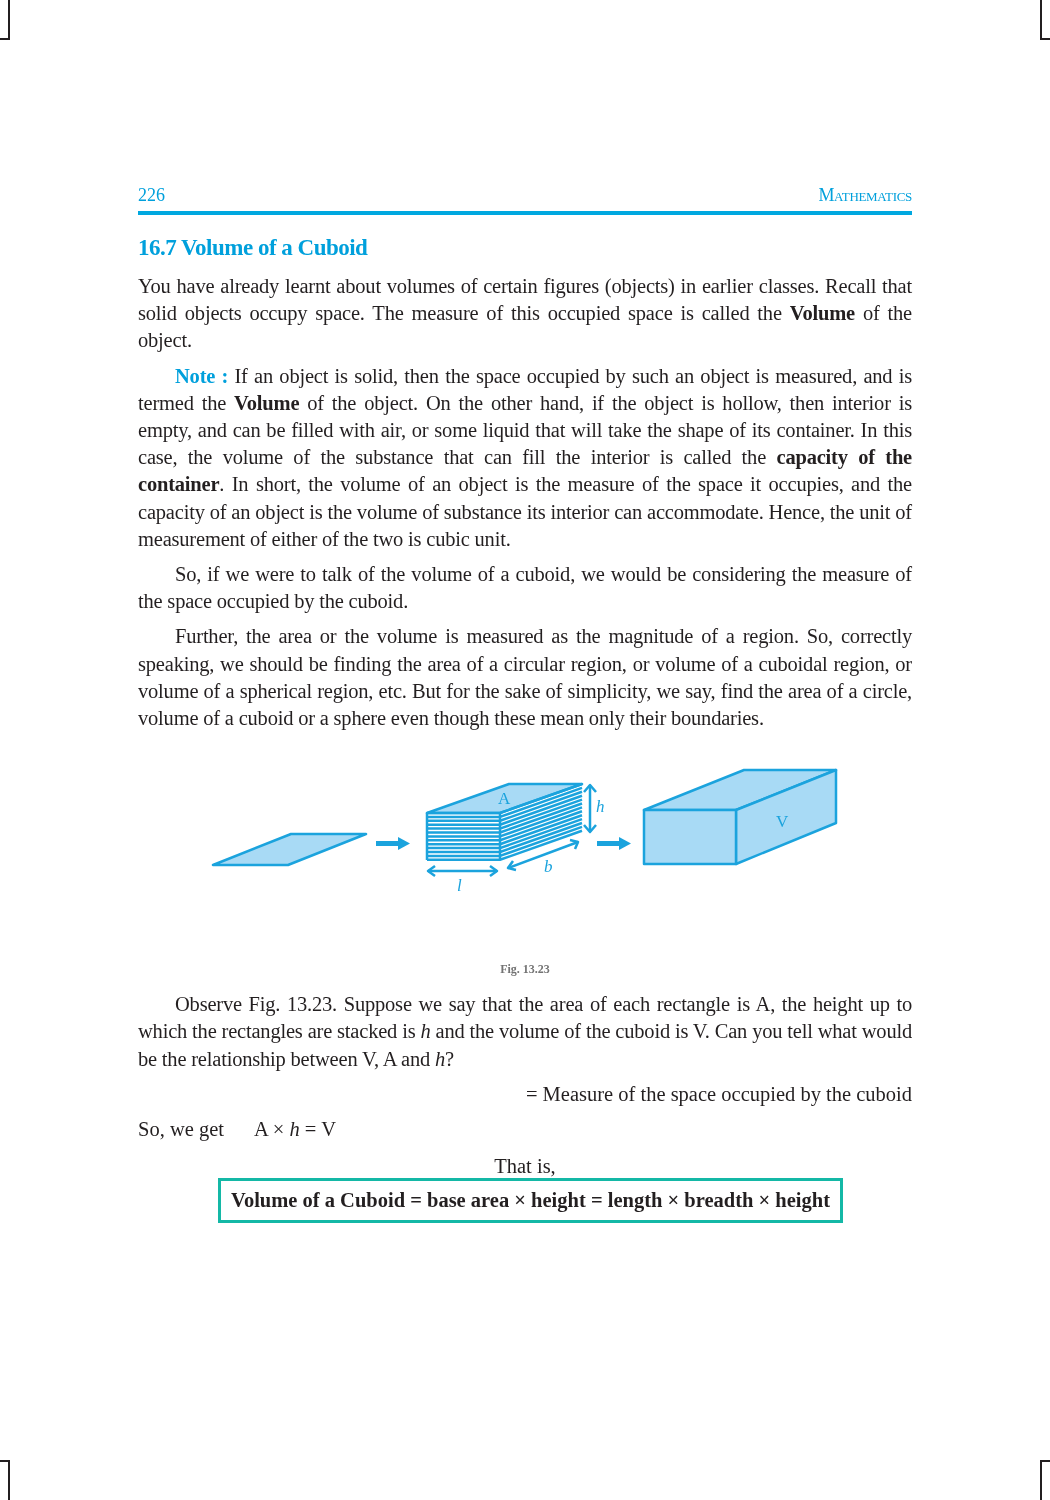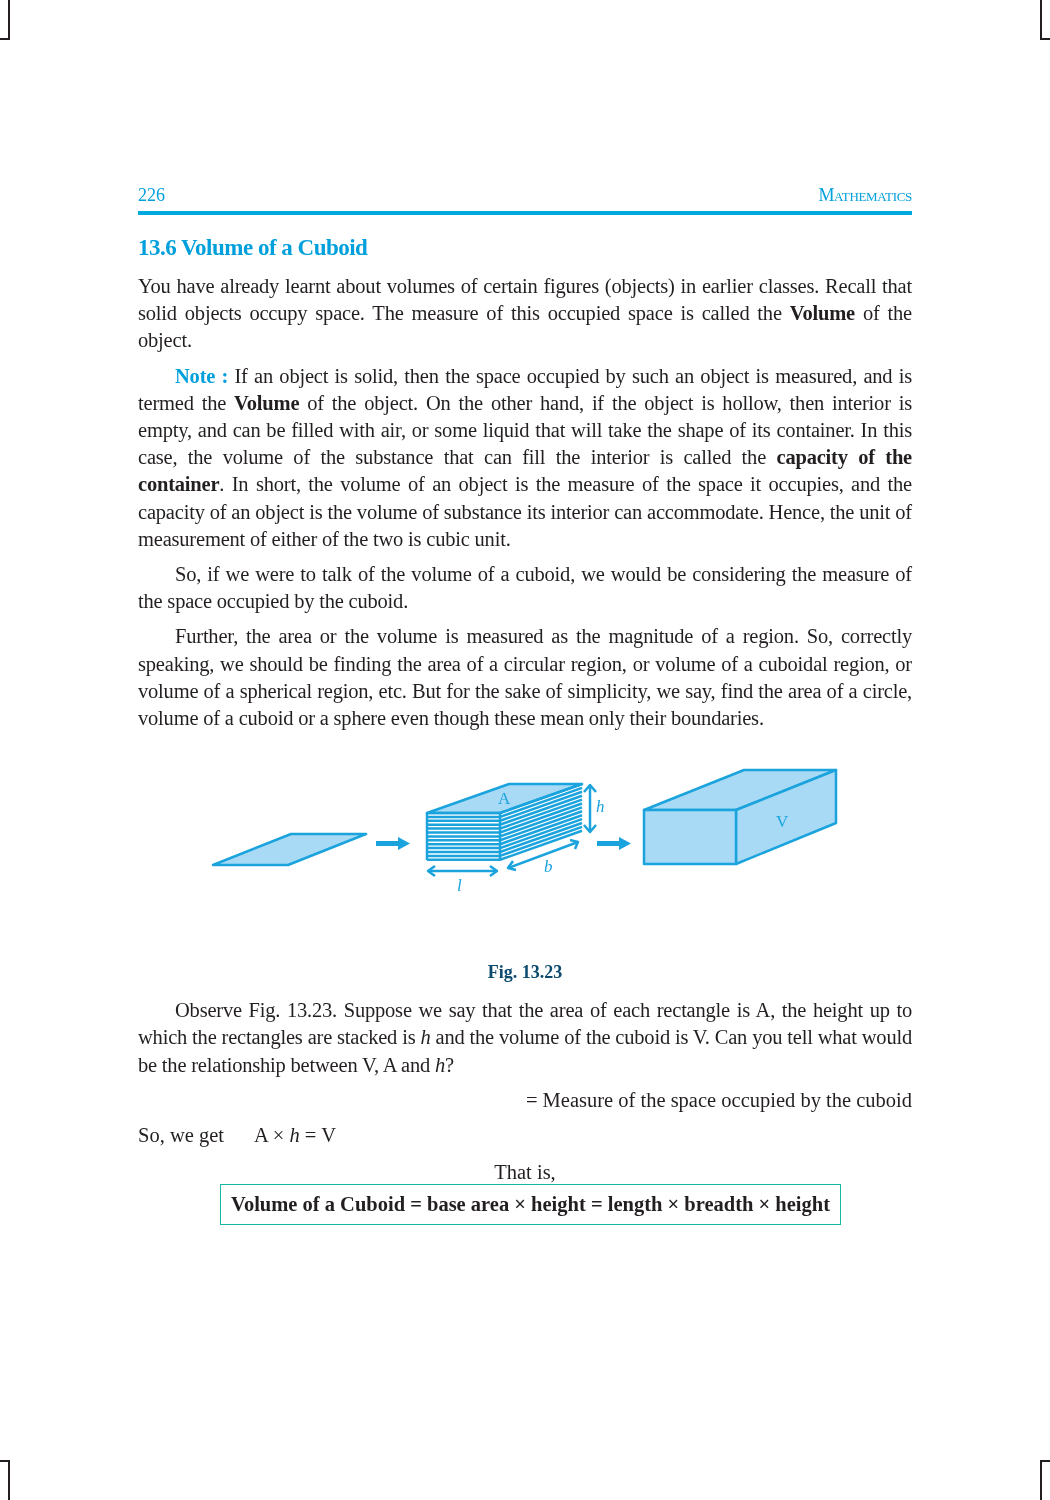--- a/index.html
+++ b/index.html
@@ -17,44 +17,44 @@
   .header .title { font-variant: small-caps; letter-spacing: -0.3px; }
   .header-rule { height: 4px; background: #00a8e0; margin-top: 3px; }
   h2 { color: #00a0dc; font-size: 23px; font-weight: bold; margin: 20px 0 12px 0; letter-spacing: -0.5px; }
   p { font-size: 20.5px; line-height: 27.2px; margin: 0 0 8px 0; text-align: justify; letter-spacing: -0.2px; }
   p.indent { text-indent: 37px; }
   .note-label { color: #00a0dc; font-weight: bold; }
   b { font-weight: bold; }
 
   .figure { position: relative; height: 200px; margin-top: 28px; }
   .figure svg { position: absolute; left: -138px; top: 0; }
-  .fig-caption { text-align: center; color: #0c4a6e; font-weight: bold; font-size: 18px; margin: 2px 0 14px 0; }
+  .fig-caption { text-align: center; color: #737373; font-weight: bold; font-size: 12px; margin: 2px 0 14px 0; }
 
   .center { text-align: right; }
   .eq-line { font-size: 20.5px; line-height: 27px; margin: 6px 0; }
   .boxed-row { display: flex; align-items: center; margin-top: 12px; font-size: 20.5px; flex-direction: column; }
-  .formula-box { border: 1px solid #14b8a6; padding: 8px 10px; margin-left: 11px; font-weight: bold; font-size: 20.5px; white-space: nowrap; }
+  .formula-box { border: 3px solid #14b8a6; padding: 8px 10px; margin-left: 11px; font-weight: bold; font-size: 20.5px; white-space: nowrap; }
   i { font-style: italic; }
 </style>
 </head>
 <body>
 
 <div class="crop tl"></div>
 <div class="crop tr"></div>
 <div class="crop bl"></div>
 <div class="crop br"></div>
 
 <div class="page">
   <div class="header">
     <span>226</span>
     <span class="title">Mathematics</span>
   </div>
   <div class="header-rule"></div>
 
-  <h2>13.6 Volume of a Cuboid</h2>
+  <h2>16.7 Volume of a Cuboid</h2>
 
   <p><span>You have already learnt about volumes of certain figures (objects) in earlier classes. Recall that solid objects occupy space. The measure of this occupied space is called the </span><b>Volume</b><span> of the object.</span></p>
 
   <p class="indent"><span class="note-label">Note :</span><span> If an object is solid, then the space occupied by such an object is measured, and is termed the </span><b>Volume</b><span> of the object. On the other hand, if the object is hollow, then interior is empty, and can be filled with air, or some liquid that will take the shape of its container. In this case, the volume of the substance that can fill the interior is called the </span><b>capacity of the container</b><span>. In short, the volume of an object is the measure of the space it occupies, and the capacity of an object is the volume of substance its interior can accommodate. Hence, the unit of measurement of either of the two is cubic unit.</span></p>
 
   <p class="indent">So, if we were to talk of the volume of a cuboid, we would be considering the measure of the space occupied by the cuboid.</p>
   <p class="indent">Further, the area or the volume is measured as the magnitude of a region. So, correctly speaking, we should be finding the area of a circular region, or volume of a cuboidal region, or volume of a spherical region, etc. But for the sake of simplicity, we say, find the area of a circle, volume of a cuboid or a sphere even though these mean only their boundaries.</p>
 
   <div class="figure">
     <svg width="1050" height="200" viewBox="0 0 1050 200">

